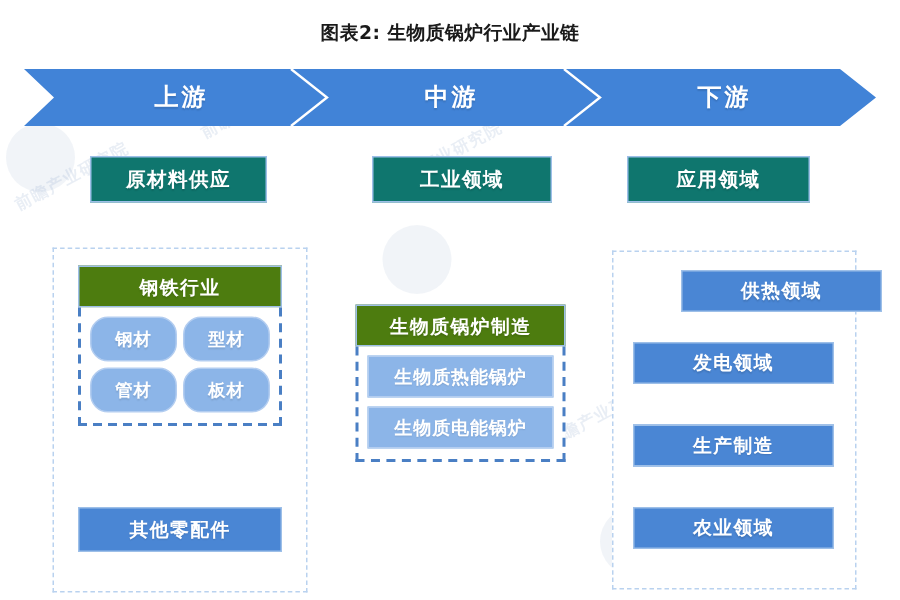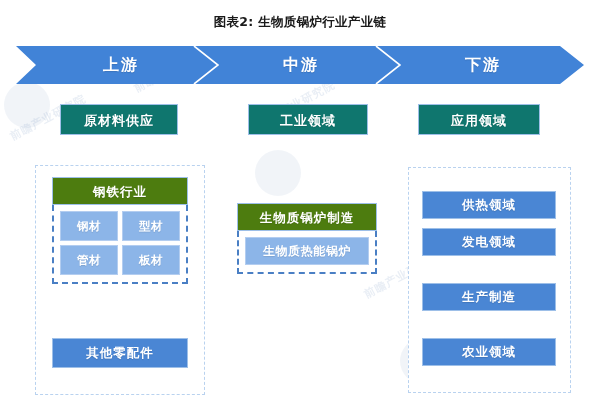--- a/index.html
+++ b/index.html
@@ -133,20 +133,21 @@
   }
 
   .grid2 {
     display: grid;
     grid-template-columns: 1fr 1fr;
     grid-gap: 4px;
   }
   .grid2 .chip {
     height: 30px;
     line-height: 28px;
+    border-radius: 12px;
   }
 
   .stack {
     display: flex;
     flex-direction: column;
     gap: 6px;
   }
   .stack .chip {
     height: 28px;
     line-height: 26px;
@@ -165,21 +166,21 @@
     border: 1px solid #9dbfe8;
     box-sizing: border-box;
     text-shadow: 0 1px 1px rgba(0,0,0,0.12);
   }
   .box.parts {
     left: 52px; top: 338px; width: 136px; height: 30px; line-height: 28px;
   }
   .box.app {
     left: 422px; width: 134px; height: 28px; line-height: 26px;
   }
-  .box.app.a0 { top: 191px; }
+  .box.app.a0 { top: 180px; margin-left: 32px; }
   .box.app.a1 { top: 228px; }
   .box.app.a2 { top: 283px; }
   .box.app.a3 { top: 338px; }
 
   
   .wm {
     position: absolute;
     color: rgba(120,150,190,0.16);
     font-size: 11px;
     font-weight: bold;
@@ -244,20 +245,21 @@
     </div>
   </div>
 
   <div class="box parts">其他零配件</div>
 
   <div class="group boiler">
     <div class="group-hdr">生物质锅炉制造</div>
     <div class="group-inner">
       <div class="stack">
         <div class="chip">生物质热能锅炉</div>
+        <div class="chip">生物质电能锅炉</div>
       </div>
     </div>
   </div>
 
   <div class="outer down"></div>
   <div class="box app a0">供热领域</div>
   <div class="box app a1">发电领域</div>
   <div class="box app a2">生产制造</div>
   <div class="box app a3">农业领域</div>
 

